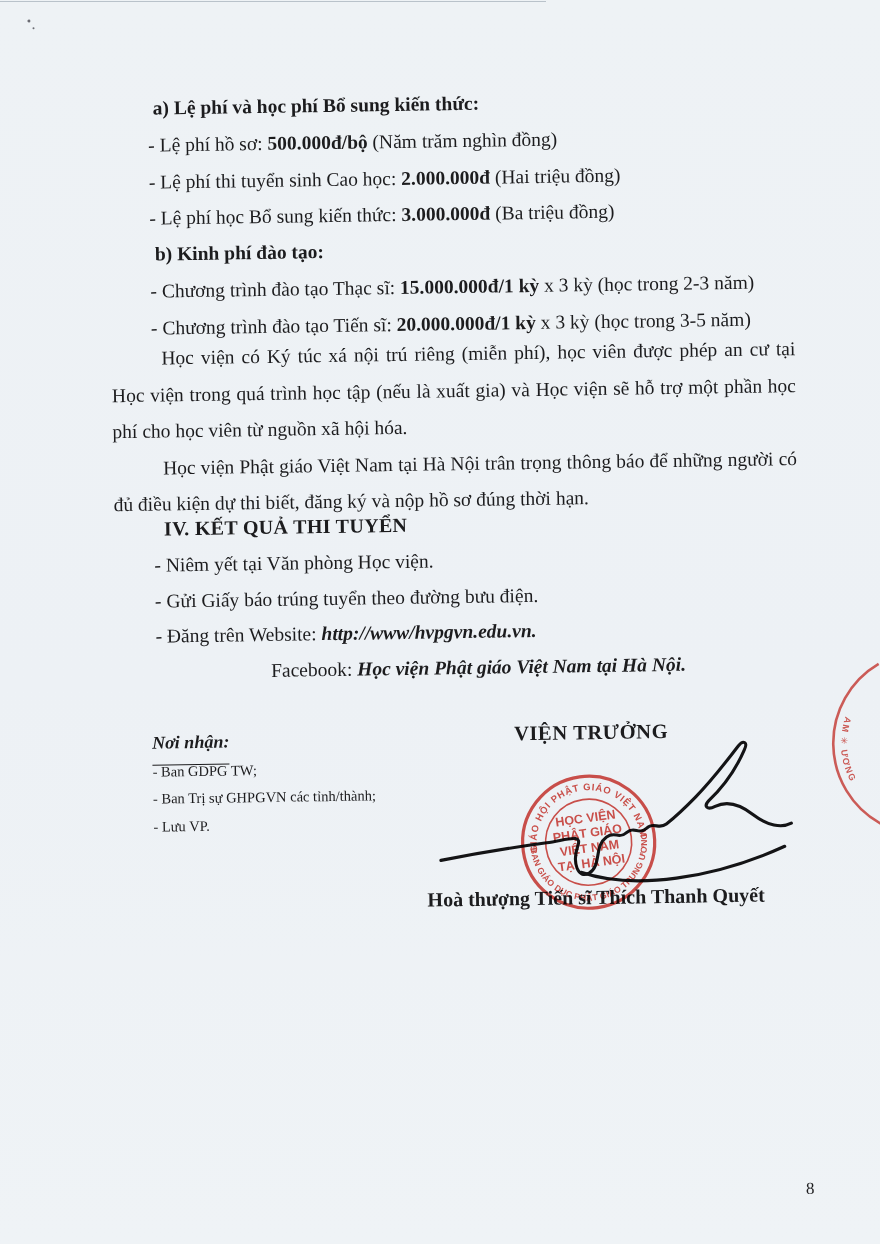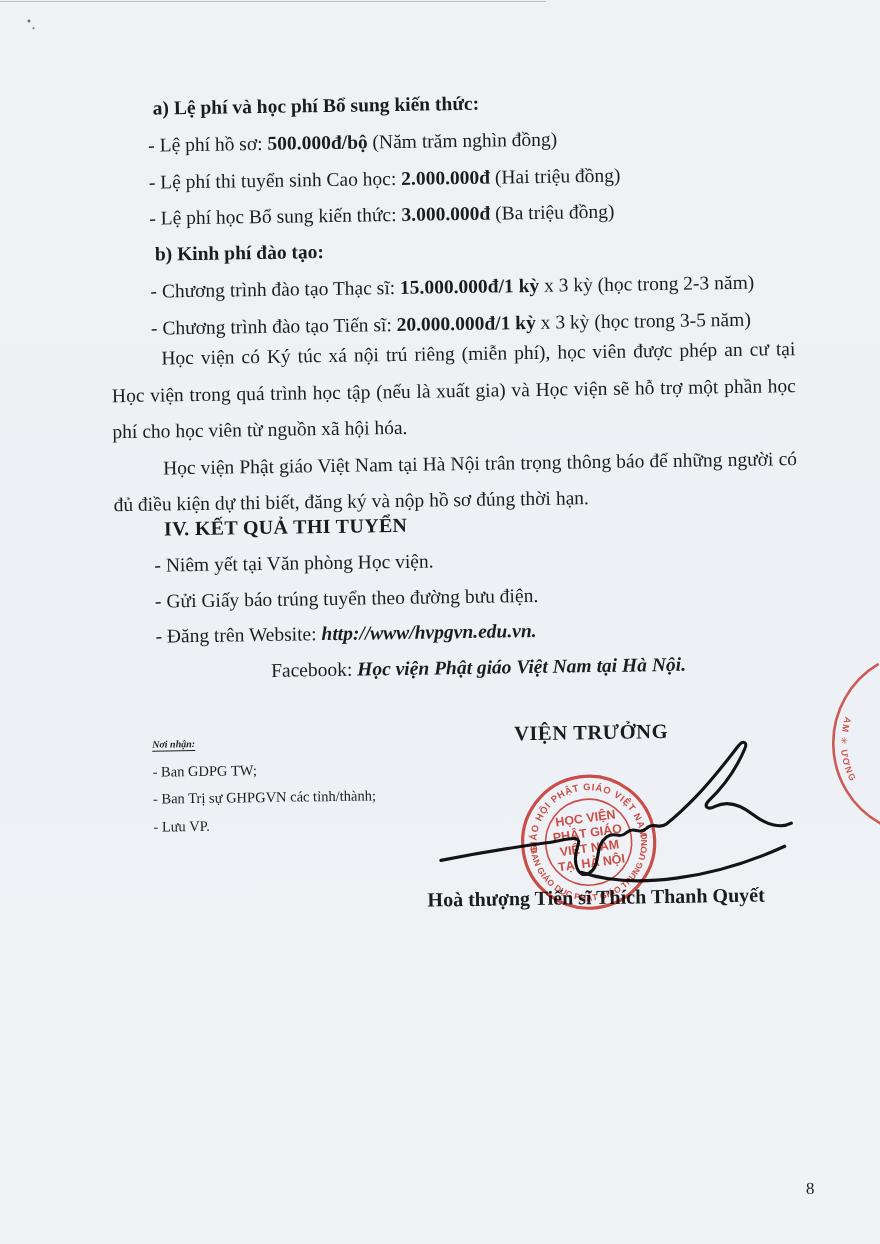--- a/index.html
+++ b/index.html
@@ -25,22 +25,22 @@
   .b{font-weight:bold;}
   .bi{font-weight:bold;font-style:italic;}
   .h{font-weight:bold;}
   .ind-h{margin-left:45px;}
   .ind-i{margin-left:40px;}
   .para{font-size:19.5px;line-height:36.5px;text-align:justify;text-indent:50px;}
   .iv-head{font-size:20px;line-height:37px;font-weight:bold;margin-left:50px;letter-spacing:.3px;}
   .iv-item{font-size:19.5px;line-height:35.5px;white-space:nowrap;margin-left:40px;}
   .fb{margin-left:155px;}
   .recipients{position:absolute;left:150px;top:731px;font-size:14.5px;line-height:27.5px;}
-  .recipients .label{font-weight:bold;font-style:italic;font-size:10px;
-    border-bottom:1.5px solid #1c1c1e;padding-bottom:1px;}
+  .recipients .label{font-weight:bold;font-style:italic;font-size:18px;
+    border-bottom:1.5px solid #1c1c1e;padding-bottom:12px;}
   .director{position:absolute;left:512px;top:729px;font-size:20.5px;font-weight:bold;letter-spacing:.6px;}
   .name{position:absolute;left:423px;top:894px;font-size:20px;font-weight:bold;z-index:4;}
   .stamp-svg{position:absolute;left:495px;top:760px;z-index:5;mix-blend-mode:multiply;opacity:.92;}
   .sig-svg{position:absolute;left:425px;top:738px;z-index:6;mix-blend-mode:multiply;}
   .edge-svg{position:absolute;left:818px;top:661px;z-index:5;mix-blend-mode:multiply;opacity:.85;}
   .pagenum{position:absolute;left:797px;top:1190px;font-size:17px;}
   .stamp-center{font-family:"Liberation Sans","DejaVu Sans",sans-serif;font-weight:bold;}
   .ringtxt{font-family:"Liberation Sans","DejaVu Sans",sans-serif;font-weight:bold;}
 </style>
 </head>

